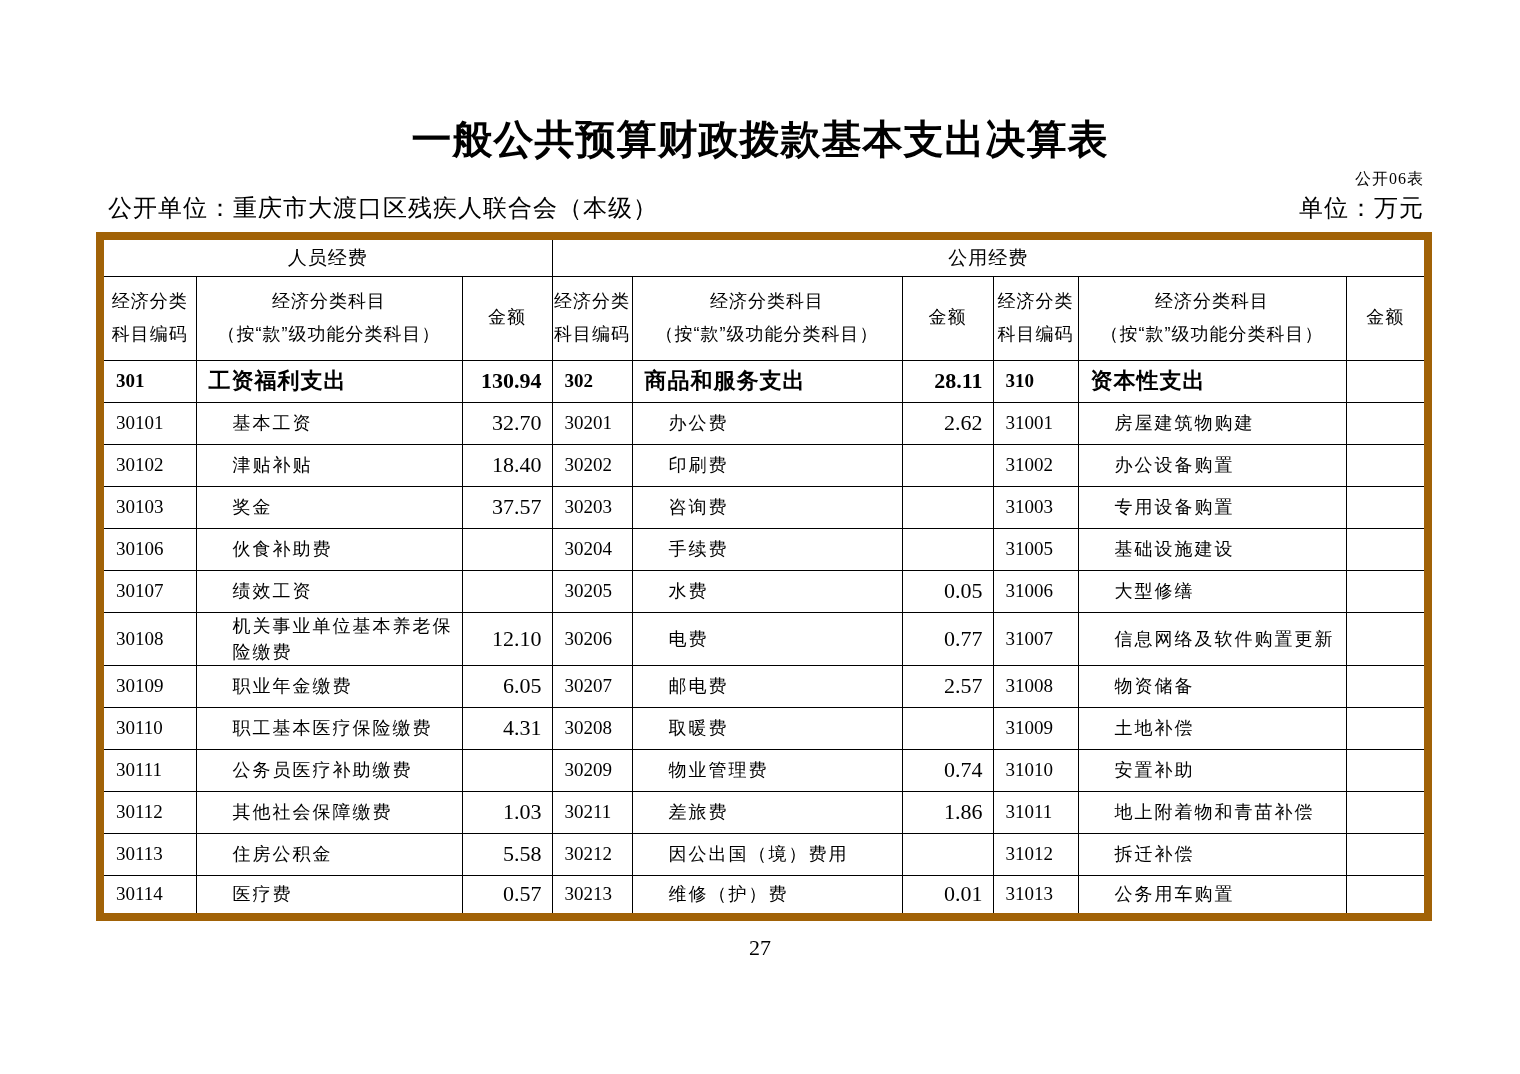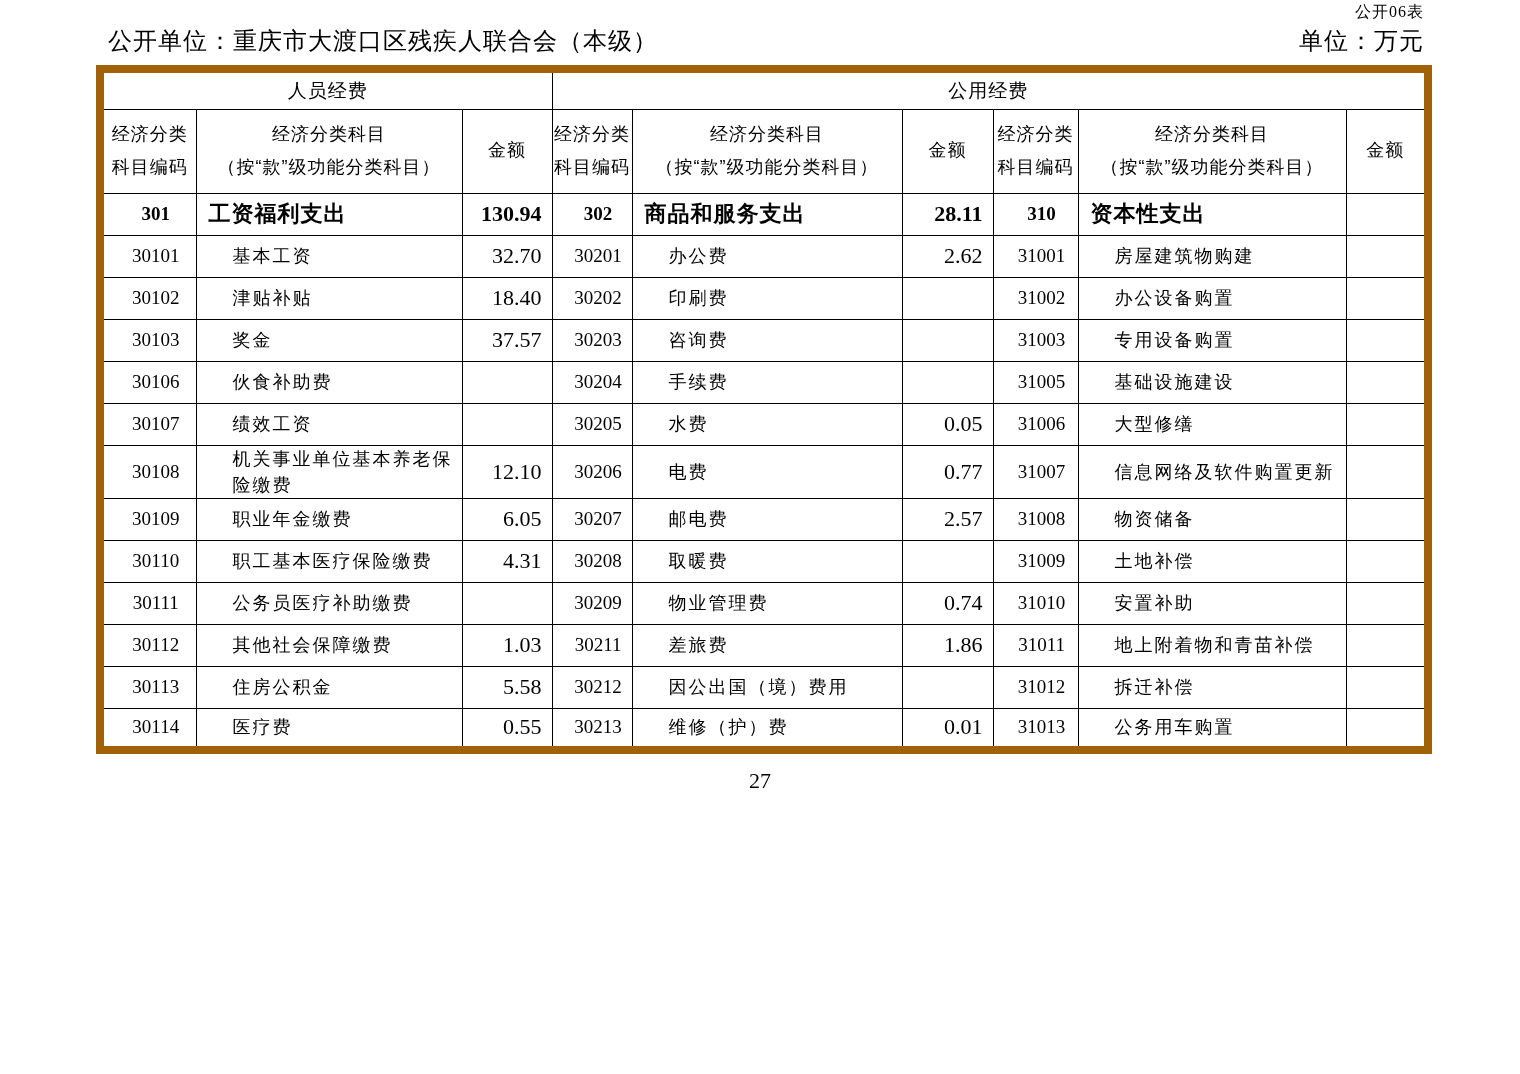--- a/index.html
+++ b/index.html
@@ -61,21 +61,21 @@
     font-family: "Liberation Sans", "DejaVu Sans", sans-serif;
     font-weight: normal;
     font-size: 18px;
     text-align: center;
     white-space: pre-line;
     line-height: 1.85;
     letter-spacing: 1px;
   }
   tbody tr { height: 42px; }
   td.code {
-    text-align: center;
+    text-align: left;
     padding-left: 12px;
     font-size: 19px;
     font-family: "Liberation Serif", serif;
   }
   td.subject {
     text-align: left;
     padding-left: 36px;
     padding-right: 6px;
     font-size: 18px;
     letter-spacing: 2px;
@@ -92,20 +92,21 @@
     text-align: center;
     margin-top: 14px;
     font-size: 22px;
   }
 </style>
 </head>
 <body>
 
 <div class="content">
 
+  <h1 class="page-title">一般公共预算财政拨款基本支出决算表</h1>
 
   <div class="meta-right">公开06表</div>
 
   <div class="meta-line">
     <span class="org">公开单位：重庆市大渡口区残疾人联合会（本级）</span>
     <span class="unit">单位：万元</span>
   </div>
 
   <table class="budget">
     <colgroup>
@@ -271,21 +272,21 @@
     <td class="code">30212</td>
     <td class="subject">因公出国（境）费用</td>
     <td class="amount"></td>
     <td class="code">31012</td>
     <td class="subject">拆迁补偿</td>
     <td class="amount"></td>
   </tr>
         <tr>
     <td class="code">30114</td>
     <td class="subject">医疗费</td>
-    <td class="amount">0.55</td>
+    <td class="amount">0.57</td>
     <td class="code">30213</td>
     <td class="subject">维修（护）费</td>
     <td class="amount">0.01</td>
     <td class="code">31013</td>
     <td class="subject">公务用车购置</td>
     <td class="amount"></td>
   </tr>
       </tbody>
   </table>
 

